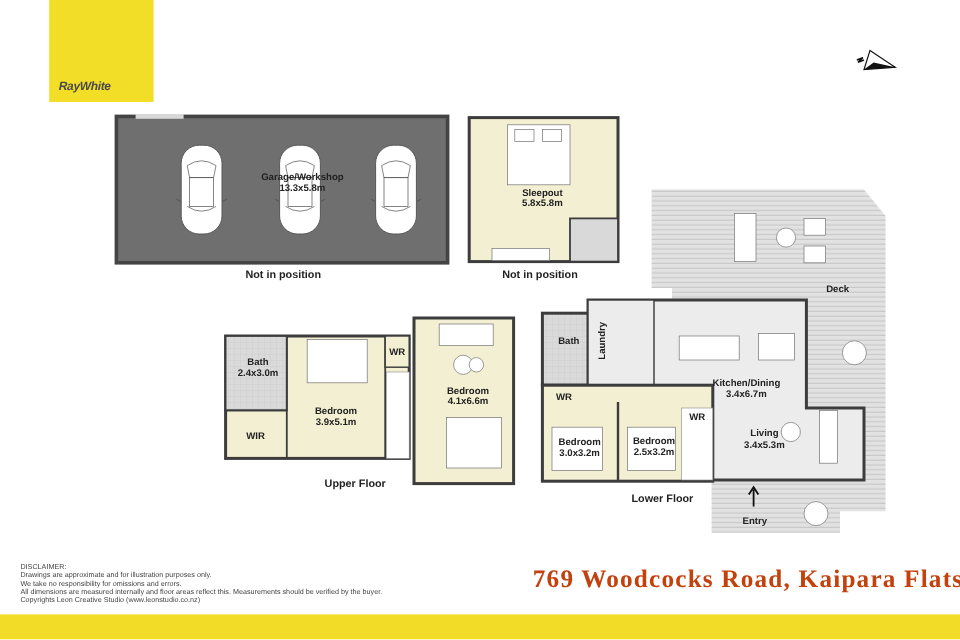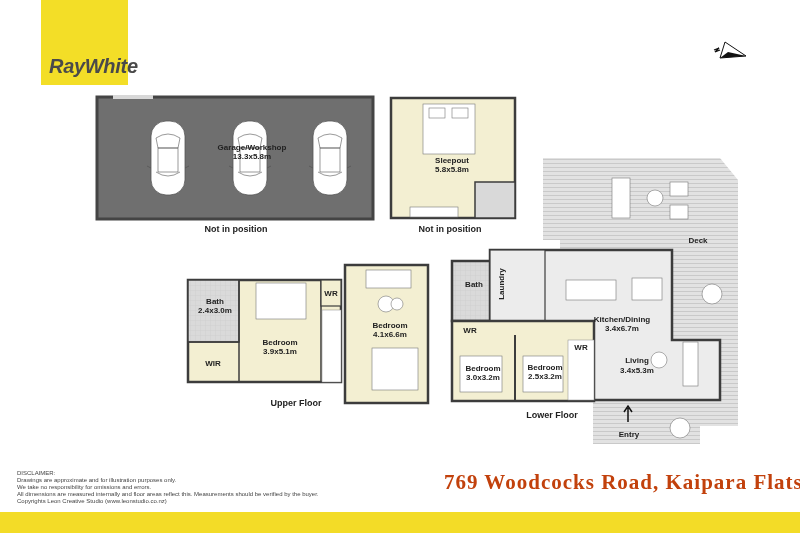--- a/index.html
+++ b/index.html
@@ -1,19 +1,19 @@
 <!DOCTYPE html>
 <html><head>
 <meta charset="utf-8">
 <style>
   html,body{margin:0;padding:0;background:#fff;}
   body{width:800px;height:533px;position:relative;overflow:hidden;font-family:"Liberation Sans",sans-serif;}
   .abs{position:absolute;}
   .logo{left:41px;top:0;width:87px;height:85px;background:#f3de27;}
-  .logo span{position:absolute;left:8px;bottom:7px;font-weight:bold;font-style:italic;font-size:20px;color:#4a4a4a;letter-spacing:-0.3px;margin-top:48px;}
+  .logo span{position:absolute;left:8px;bottom:7px;font-weight:bold;font-style:italic;font-size:10px;color:#4a4a4a;letter-spacing:-0.3px;margin-top:48px;}
   .footer-bar{left:0;top:512px;width:800px;height:21px;background:#f3dc27;}
   .address{left:444px;top:470px;font-family:"Liberation Serif",serif;font-weight:bold;font-size:21px;color:#c2410c;letter-spacing:1px;white-space:nowrap;}
   .disclaimer{left:17px;top:470px;font-size:6px;line-height:7px;color:#444;white-space:nowrap;}
   svg text{font-family:"Liberation Sans",sans-serif;font-weight:bold;fill:#222;}
   .lbl{font-size:8px;}
   .cap{font-size:9px;}
 </style>
 </head>
 <body>
 

